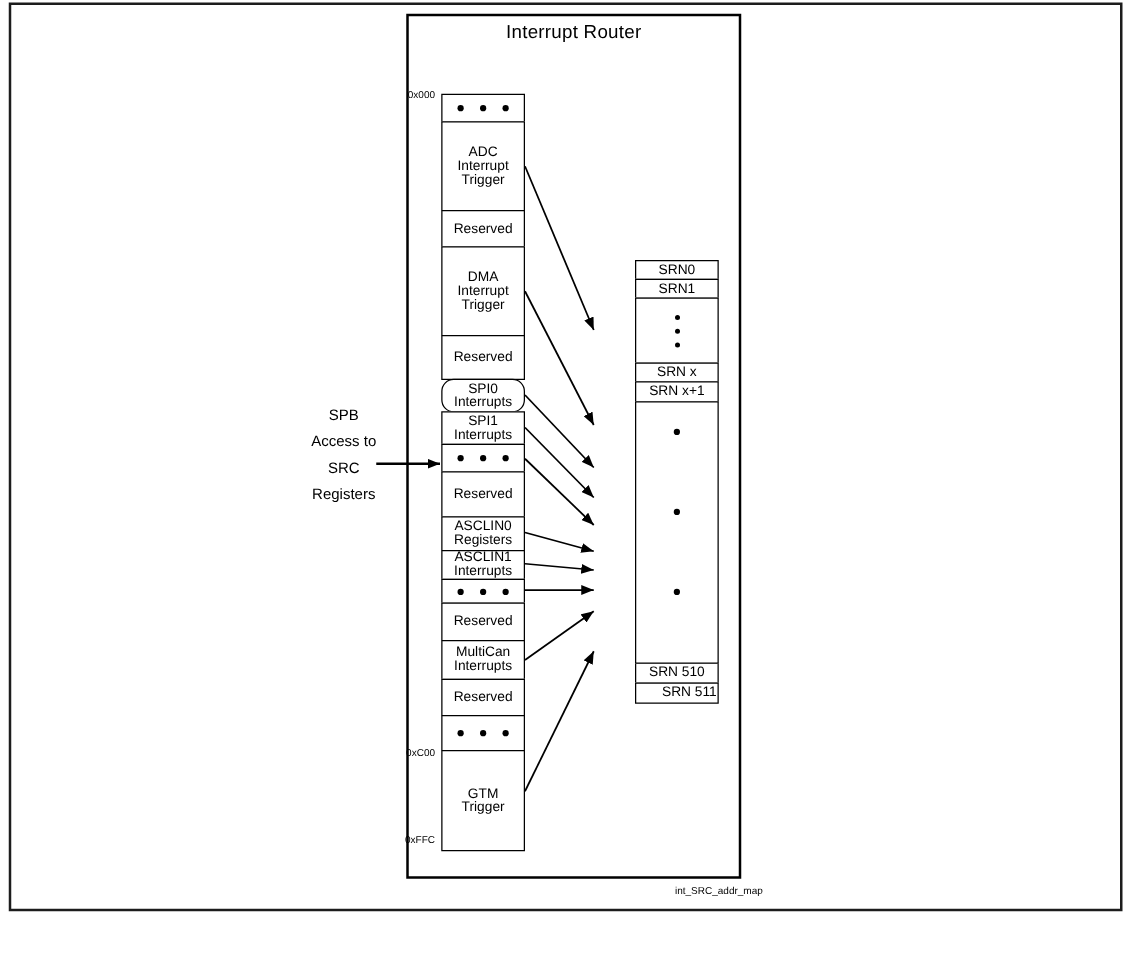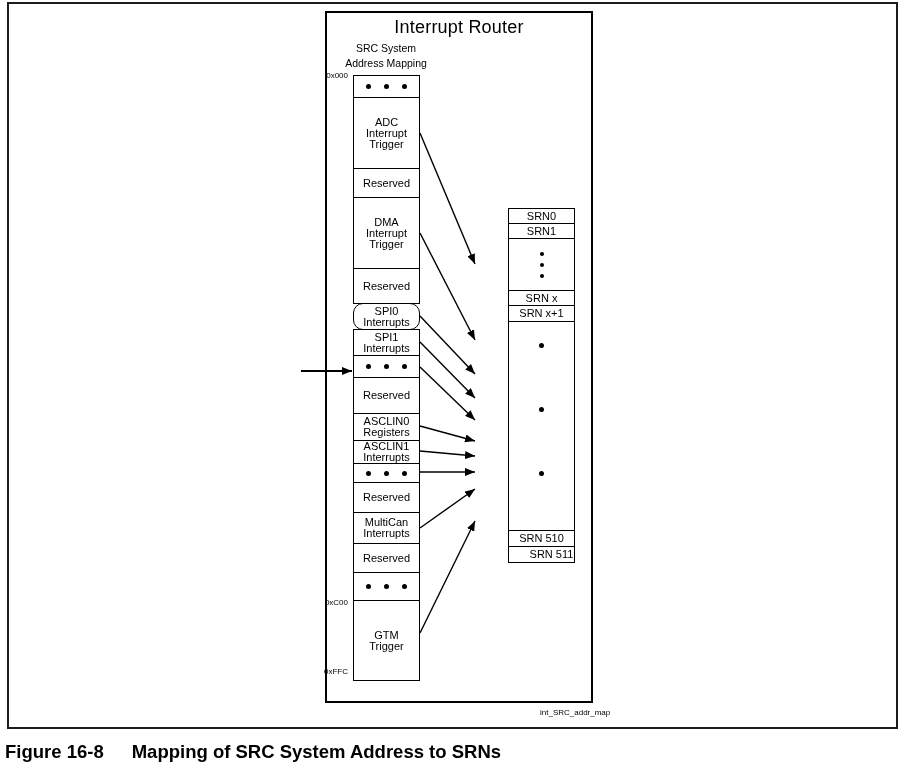--- a/index.html
+++ b/index.html
@@ -10,21 +10,21 @@
   }
   .outer-frame {
     position:absolute; left:7px; top:2px; width:891px; height:727px;
     border:2px solid #1c1c1c; box-sizing:border-box;
   }
   .router-box {
     position:absolute; left:325px; top:11px; width:268px; height:692px;
     border:2px solid #000; box-sizing:border-box; background:#fff;
   }
   .router-title {
-    padding-top:4px; text-align:center; font-size:18px; letter-spacing:0.2px;
+    padding-top:4px; text-align:center; font-size:15px; letter-spacing:0.2px;
   }
   .col-header {
     position:absolute; text-align:center; font-size:10.5px; line-height:15px;
     white-space:pre-line;
   }
   .src-header { left:321px; top:41px; width:130px; }
   .srn-header { left:447px; top:163px; width:130px; }
   .addr-labels { position:absolute; left:280px; top:0; width:68px; height:773px; }
   .addr-label {
     position:absolute; right:0; width:68px; text-align:right; font-size:8px;
@@ -66,22 +66,20 @@
 <body>
 
 <div class="stage">
 
   <div class="outer-frame"></div>
 
   <div class="router-box">
     <div class="router-title">Interrupt Router</div>
   </div>
 
-  <div class="col-header src-header">SRC System
-Address Mapping</div>
 
   <div class="addr-labels" id="addr-labels">
       <div class="addr-label" style="top: 71px;">0x000</div>
       <div class="addr-label" style="top: 598px;">0xC00</div>
       <div class="addr-label" style="top: 667px;">0xFFC</div>
     </div>
 
   <div class="column src-col" id="src-col">
       <div class="row dots-h" style="height: 23px;"><span class="dot"></span><span class="dot"></span><span class="dot"></span></div>
       <div class="row" style="height: 72px;">ADC Interrupt
@@ -103,20 +101,24 @@
       <div class="row dots-h" style="height: 20px;"><span class="dot"></span><span class="dot"></span><span class="dot"></span></div>
       <div class="row" style="height: 31px;">Reserved</div>
       <div class="row" style="height: 32px;">MultiCan
 Interrupts</div>
       <div class="row" style="height: 30px;">Reserved</div>
       <div class="row dots-h" style="height: 29px;"><span class="dot"></span><span class="dot"></span><span class="dot"></span></div>
       <div class="row" style="height: 81px;">GTM
 Trigger</div>
     </div>
 
+  <div class="spb-label">SPB
+Access to
+SRC
+Registers</div>
 
 
   <div class="column srn-col" id="srn-col">
       <div class="row" style="height: 16px;">SRN0</div>
       <div class="row" style="height: 16px; text-align: center;">SRN1</div>
       <div class="row dots-v" style="height: 53px;"><span class="dot small"></span><span class="dot small"></span><span class="dot small"></span></div>
       <div class="row" style="height: 16px;">SRN x</div>
       <div class="row" style="height: 17px;">SRN x+1</div>
       <div class="row dots-scatter" style="height: 210px;"><span class="dot abs" style="top: 21px;"></span><span class="dot abs" style="top: 85px;"></span><span class="dot abs" style="top: 149px;"></span></div>
       <div class="row" style="height: 17px;">SRN 510</div>
@@ -137,18 +139,14 @@
       <line x1="420" y1="426" x2="475" y2="441" stroke="#000" stroke-width="1.4" marker-end="url(#ah)"></line>
       <line x1="420" y1="451" x2="475" y2="456" stroke="#000" stroke-width="1.4" marker-end="url(#ah)"></line>
       <line x1="420" y1="472" x2="475" y2="472" stroke="#000" stroke-width="1.4" marker-end="url(#ah)"></line>
       <line x1="420" y1="528" x2="475" y2="489" stroke="#000" stroke-width="1.4" marker-end="url(#ah)"></line>
       <line x1="420" y1="633" x2="475" y2="521" stroke="#000" stroke-width="1.4" marker-end="url(#ah)"></line>
       <line x1="301" y1="371" x2="352" y2="371" stroke="#000" stroke-width="2" marker-end="url(#ah)"></line>
     </svg>
 
   <div class="watermark">int_SRC_addr_map</div>
 
-  <div class="caption">
-    <span>Figure 16-8</span>
-    <span>Mapping of SRC System Address to SRNs</span>
-  </div>
 
 </div>
 
 </body></html>

